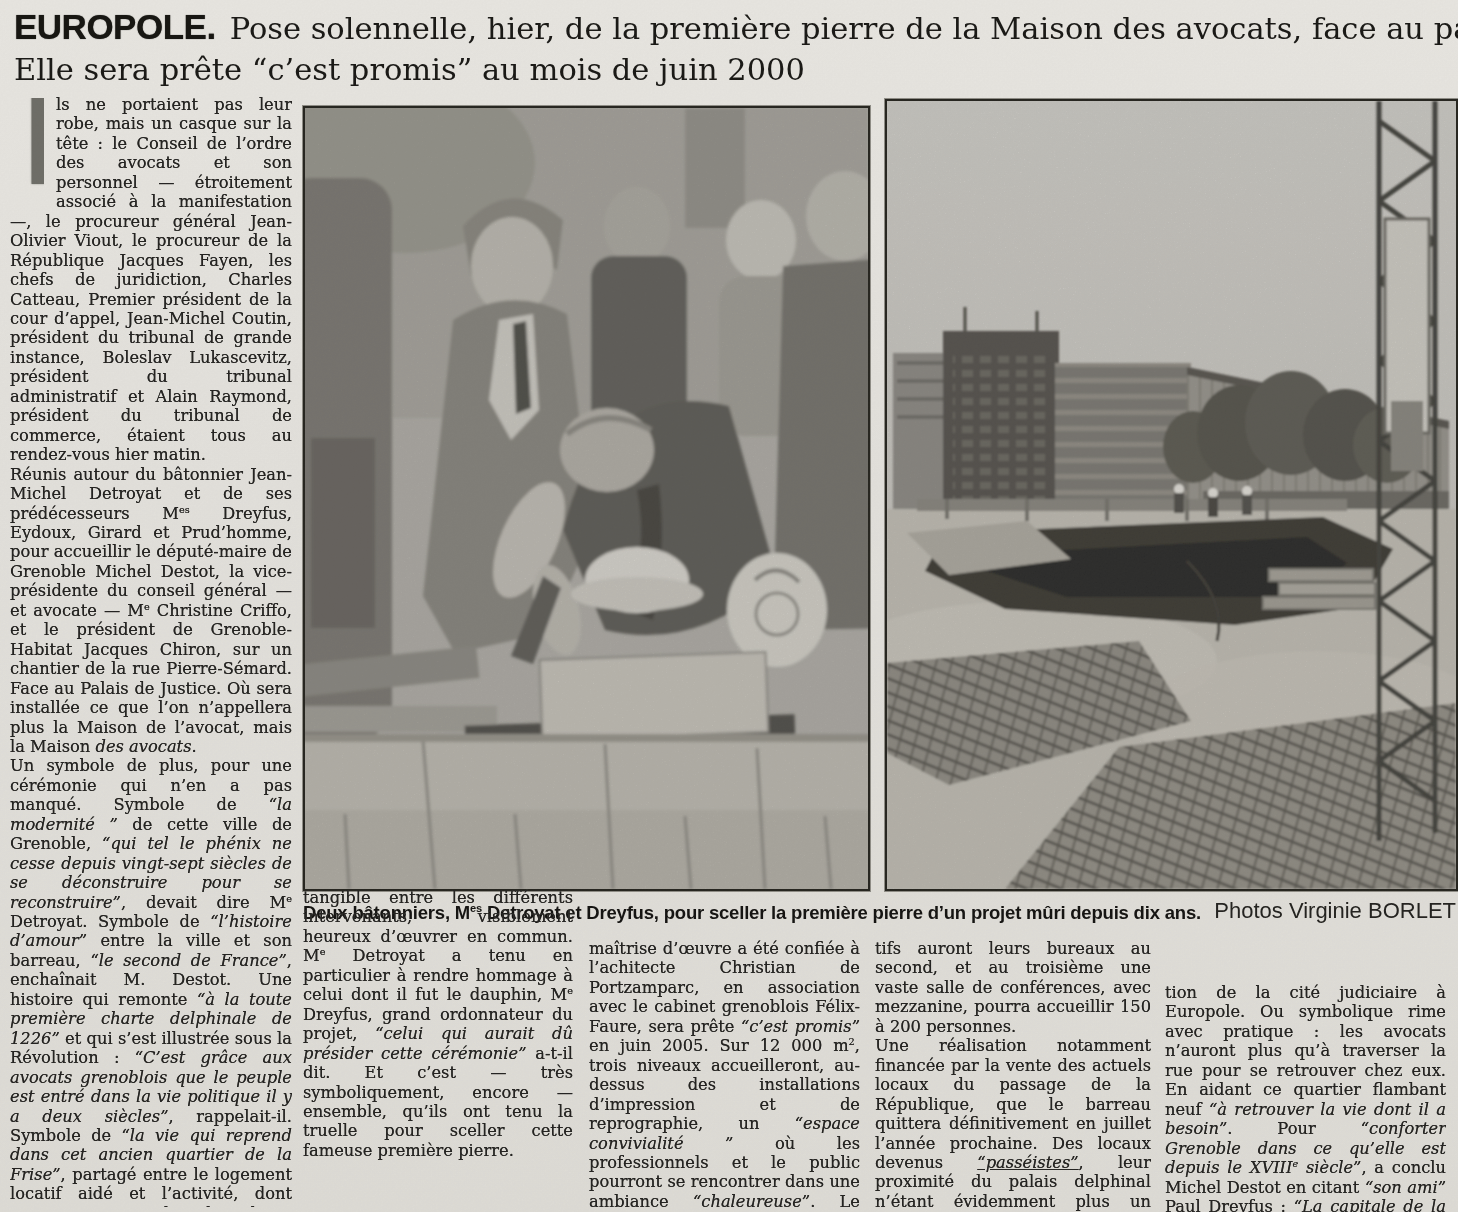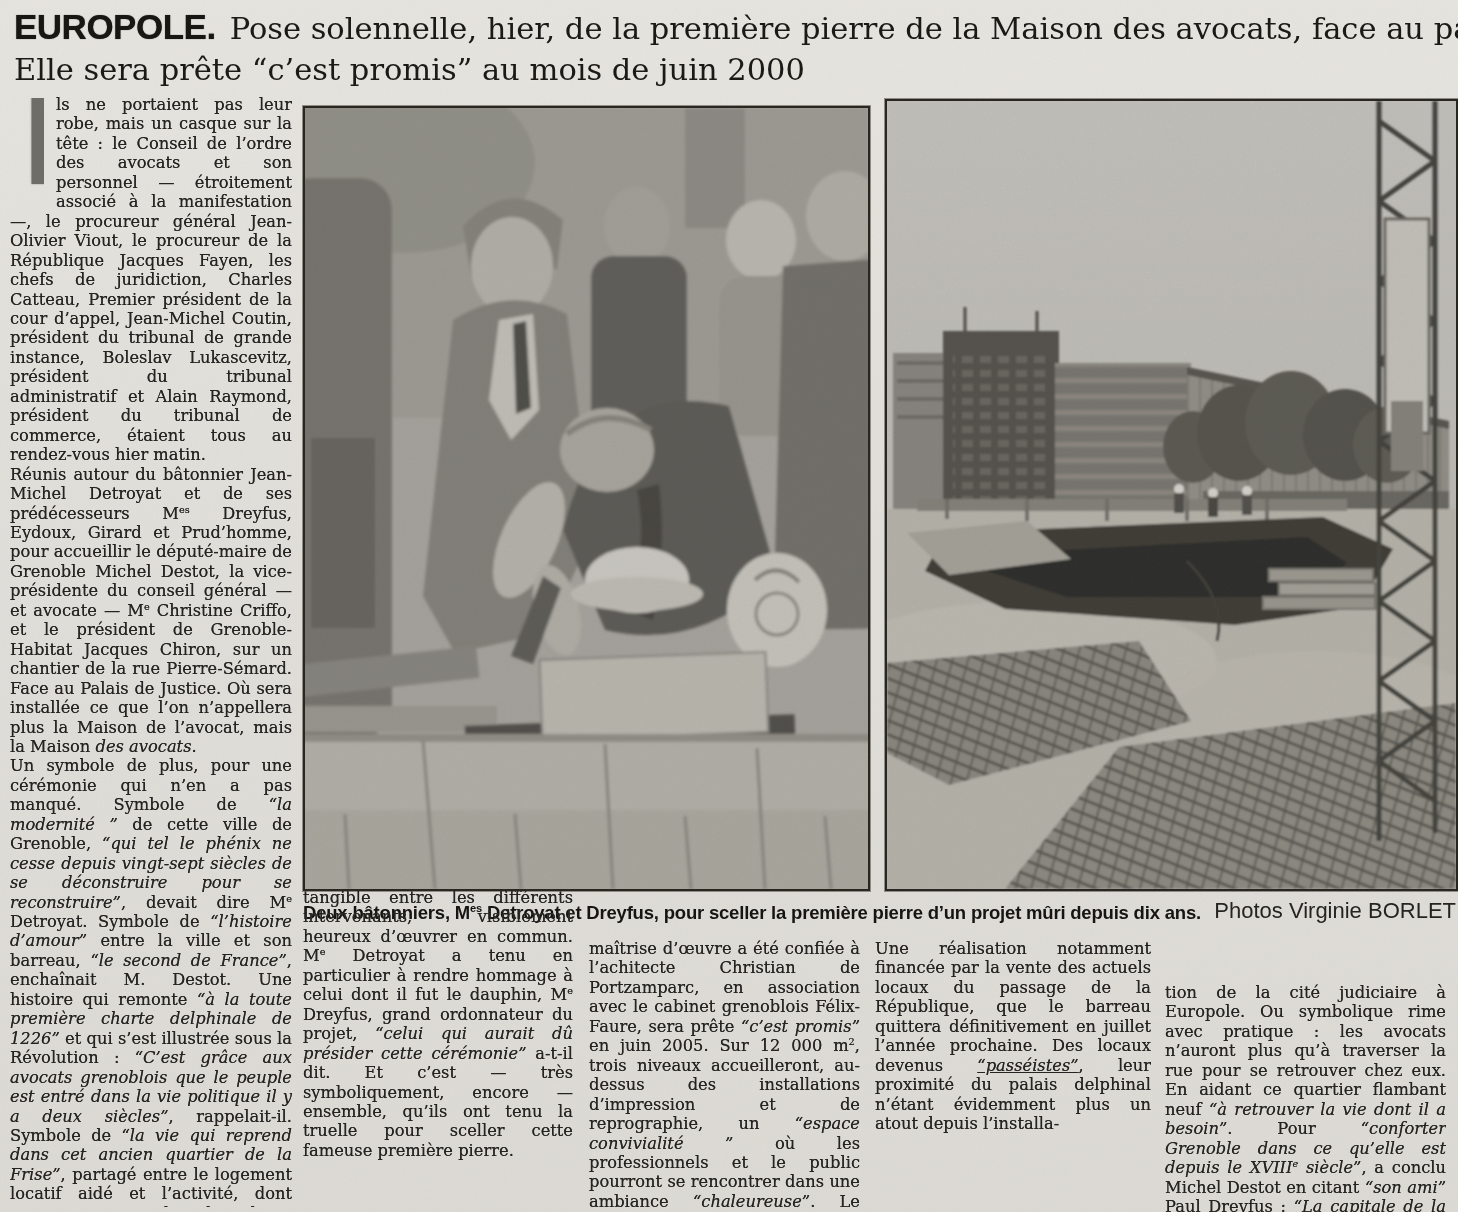--- a/index.html
+++ b/index.html
@@ -246,20 +246,21 @@
 </div>
 
 <div class="abs col colA">
   <p><span>tangible entre les différents intervenants, visiblement heureux d’œuvrer en commun. M</span><sup>e</sup><span> Detroyat a tenu en particulier à rendre hommage à celui dont il fut le dauphin, M</span><sup>e</sup><span> Dreyfus, grand ordonnateur du projet, </span><span style="font-style: italic;">“celui qui aurait dû présider cette cérémonie”</span><span> a-t-il dit. Et c’est — très symboliquement, encore — ensemble, qu’ils ont tenu la truelle pour sceller cette fameuse première pierre.</span></p>
 
 </div>
 <div class="abs col colB">
   <p><span>maîtrise d’œuvre a été confiée à l’achitecte Christian de Portzamparc, en association avec le cabinet grenoblois Félix-Faure, sera prête </span><span style="font-style: italic;">“c’est promis”</span><span> en juin 2005. Sur 12 000 m</span><sup>2</sup><span>, trois niveaux accueilleront, au-dessus des installations d’impression et de reprographie, un </span><span style="font-style: italic;">“espace convivialité ”</span><span> où les professionnels et le public pourront se rencontrer dans une ambiance </span><span style="font-style: italic;">“chaleureuse”</span><span>. Le Conseil de l’ordre, le bâtonnier et les services administra-</span></p>
 </div>
 <div class="abs col colC">
+  <p><span>tifs auront leurs bureaux au second, et au troisième une vaste salle de conférences, avec mezzanine, pourra accueillir 150 à 200 personnes.</span></p>
   <p><span>Une réalisation notamment financée par la vente des actuels locaux du passage de la République, que le barreau quittera définitivement en juillet l’année prochaine. Des locaux devenus </span><span style="font-style: italic; text-decoration: underline;">“passéistes”</span><span>, leur proximité du palais delphinal n’étant évidemment plus un atout depuis l’installa-</span></p>
 </div>
 <div class="abs col colD">
   <p><span>tion de la cité judiciaire à Europole. Ou symbolique rime avec pratique : les avocats n’auront plus qu’à traverser la rue pour se retrouver chez eux. En aidant ce quartier flambant neuf </span><span style="font-style: italic;">“à retrouver la vie dont il a besoin”</span><span>. Pour </span><span style="font-style: italic;">“conforter Grenoble dans ce qu’elle est depuis le XVIII</span><sup style="font-style: italic;">e</sup><span style="font-style: italic;"> siècle”</span><span>, a conclu Michel Destot en citant </span><span style="font-style: italic;">“son ami”</span><span> Paul Dreyfus : </span><span style="font-style: italic;">“La capitale de la basoche”</span><span>.</span></p>
   <div class="signature">
     <span>Claire SIRAND</span><span class="endmark">■</span>
   </div>
 </div>
 
 <div class="abs grain">

